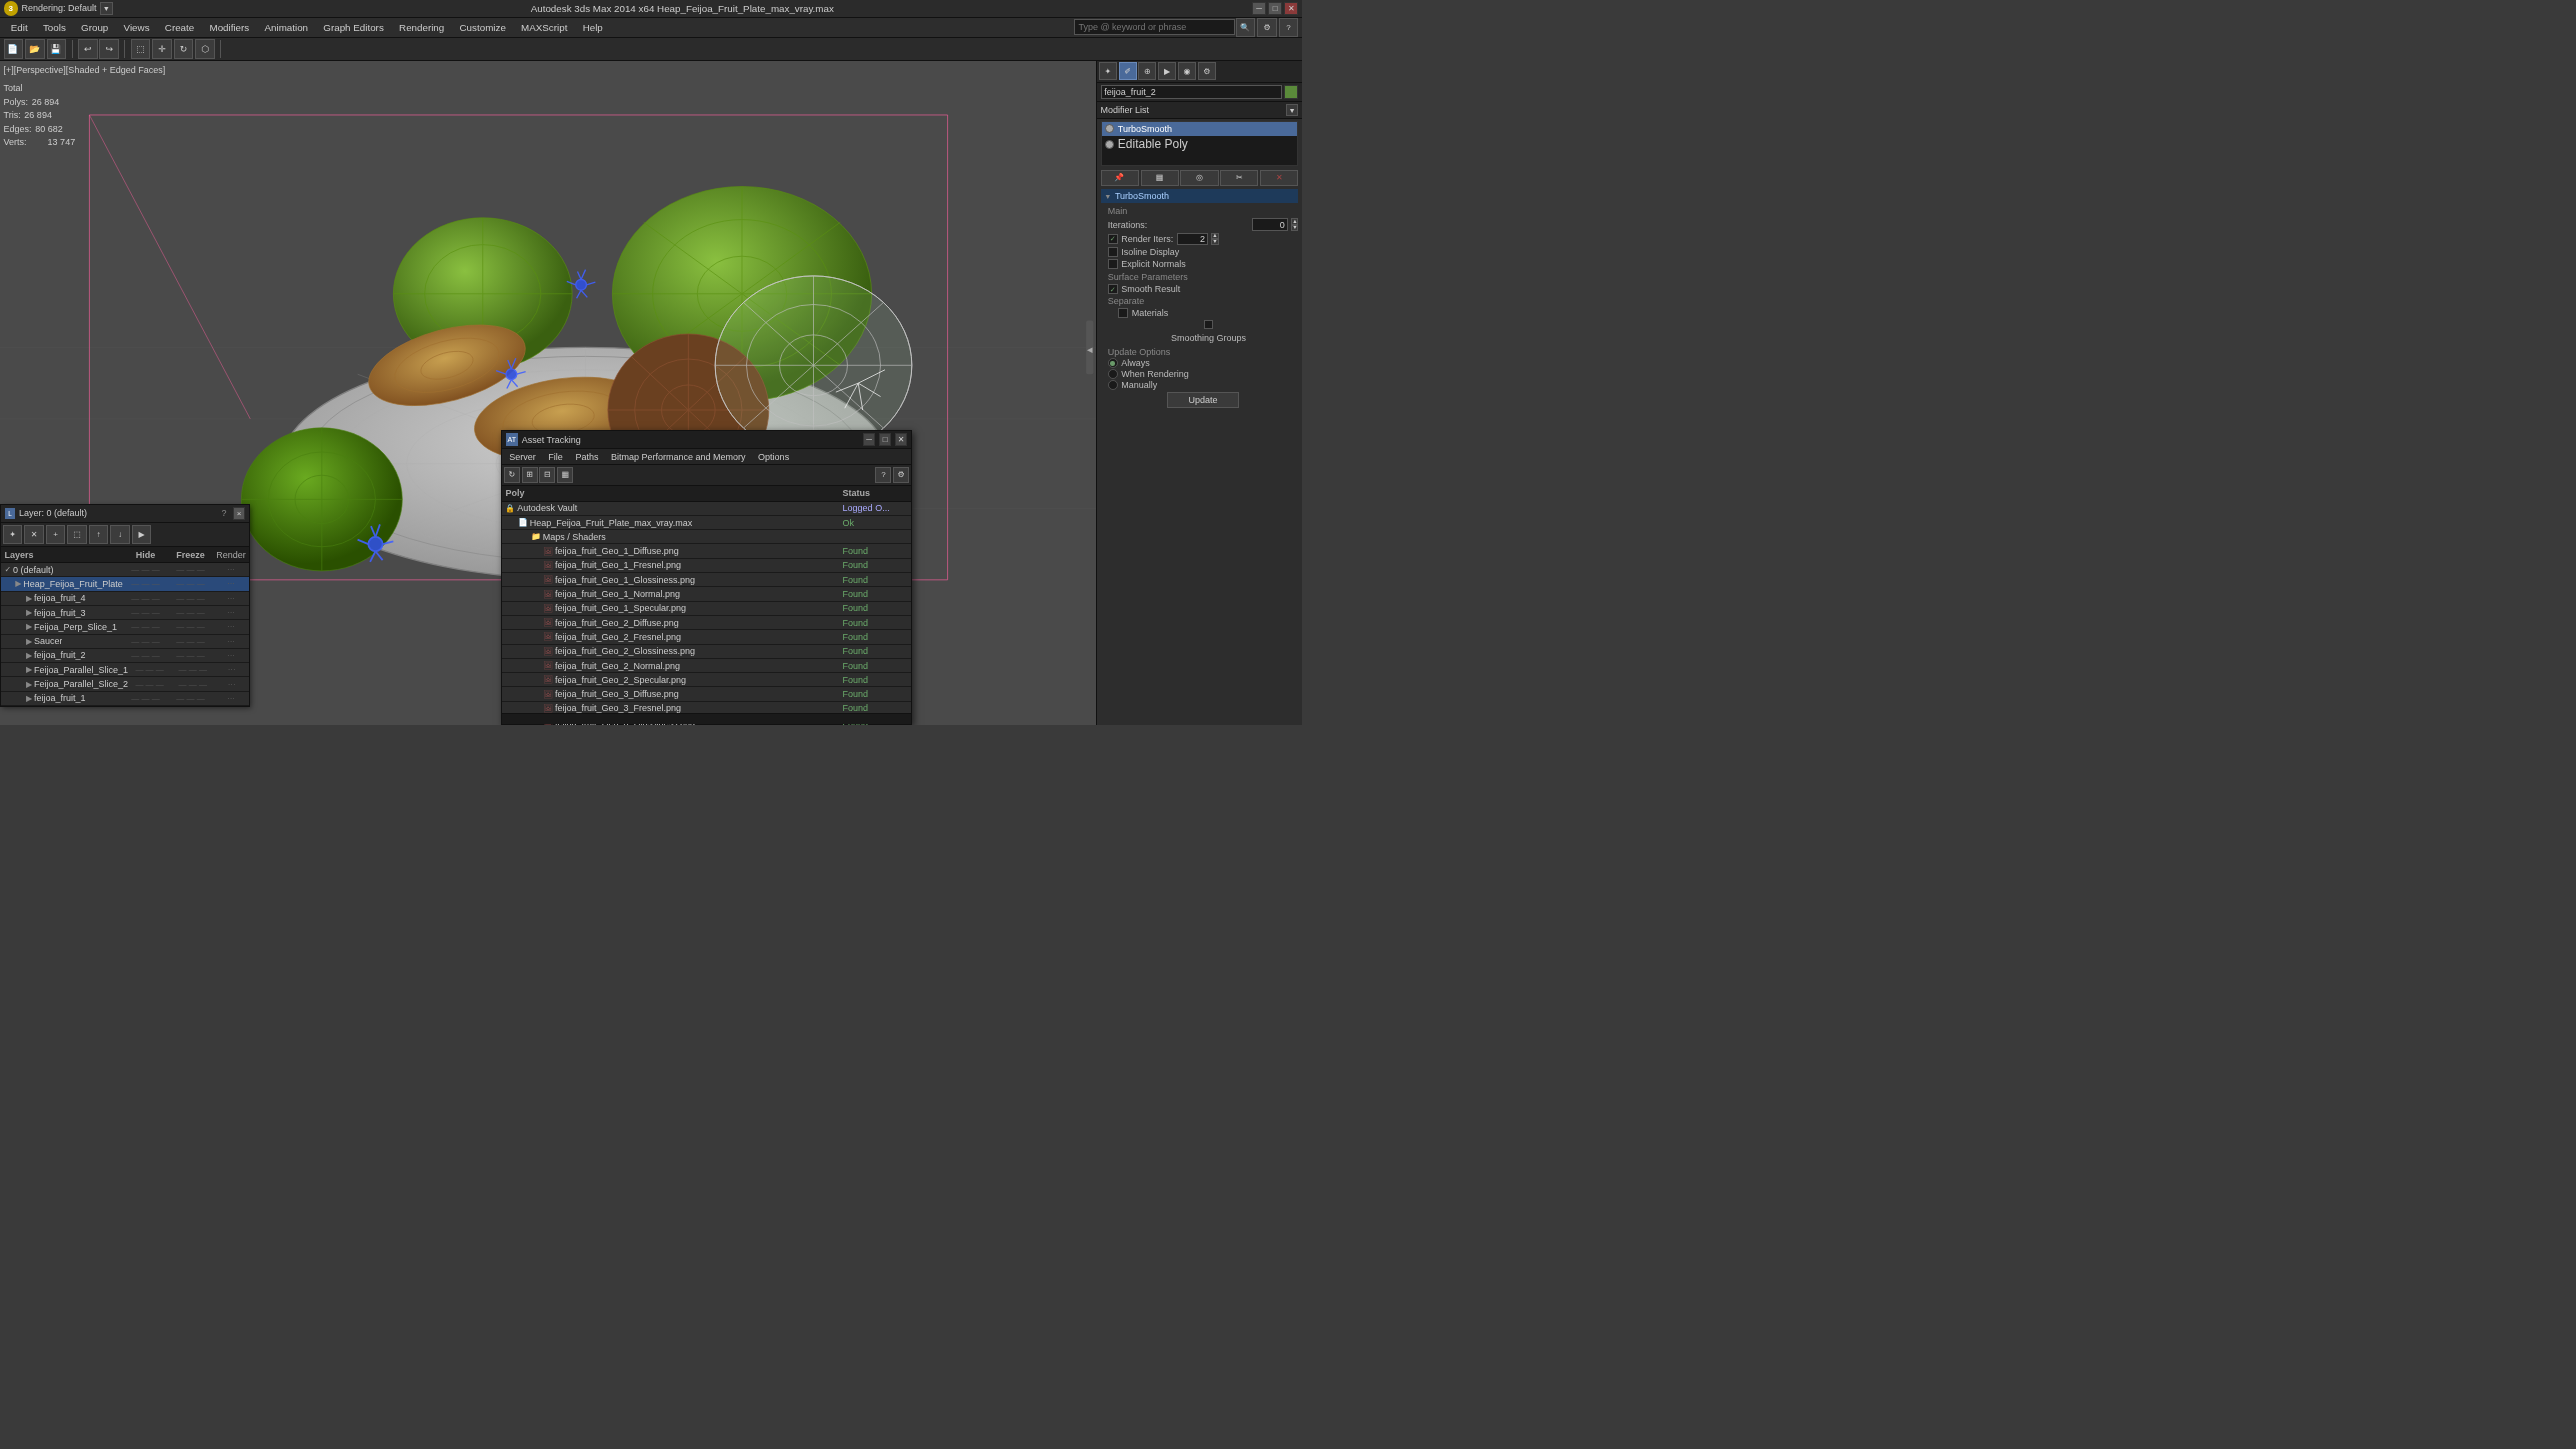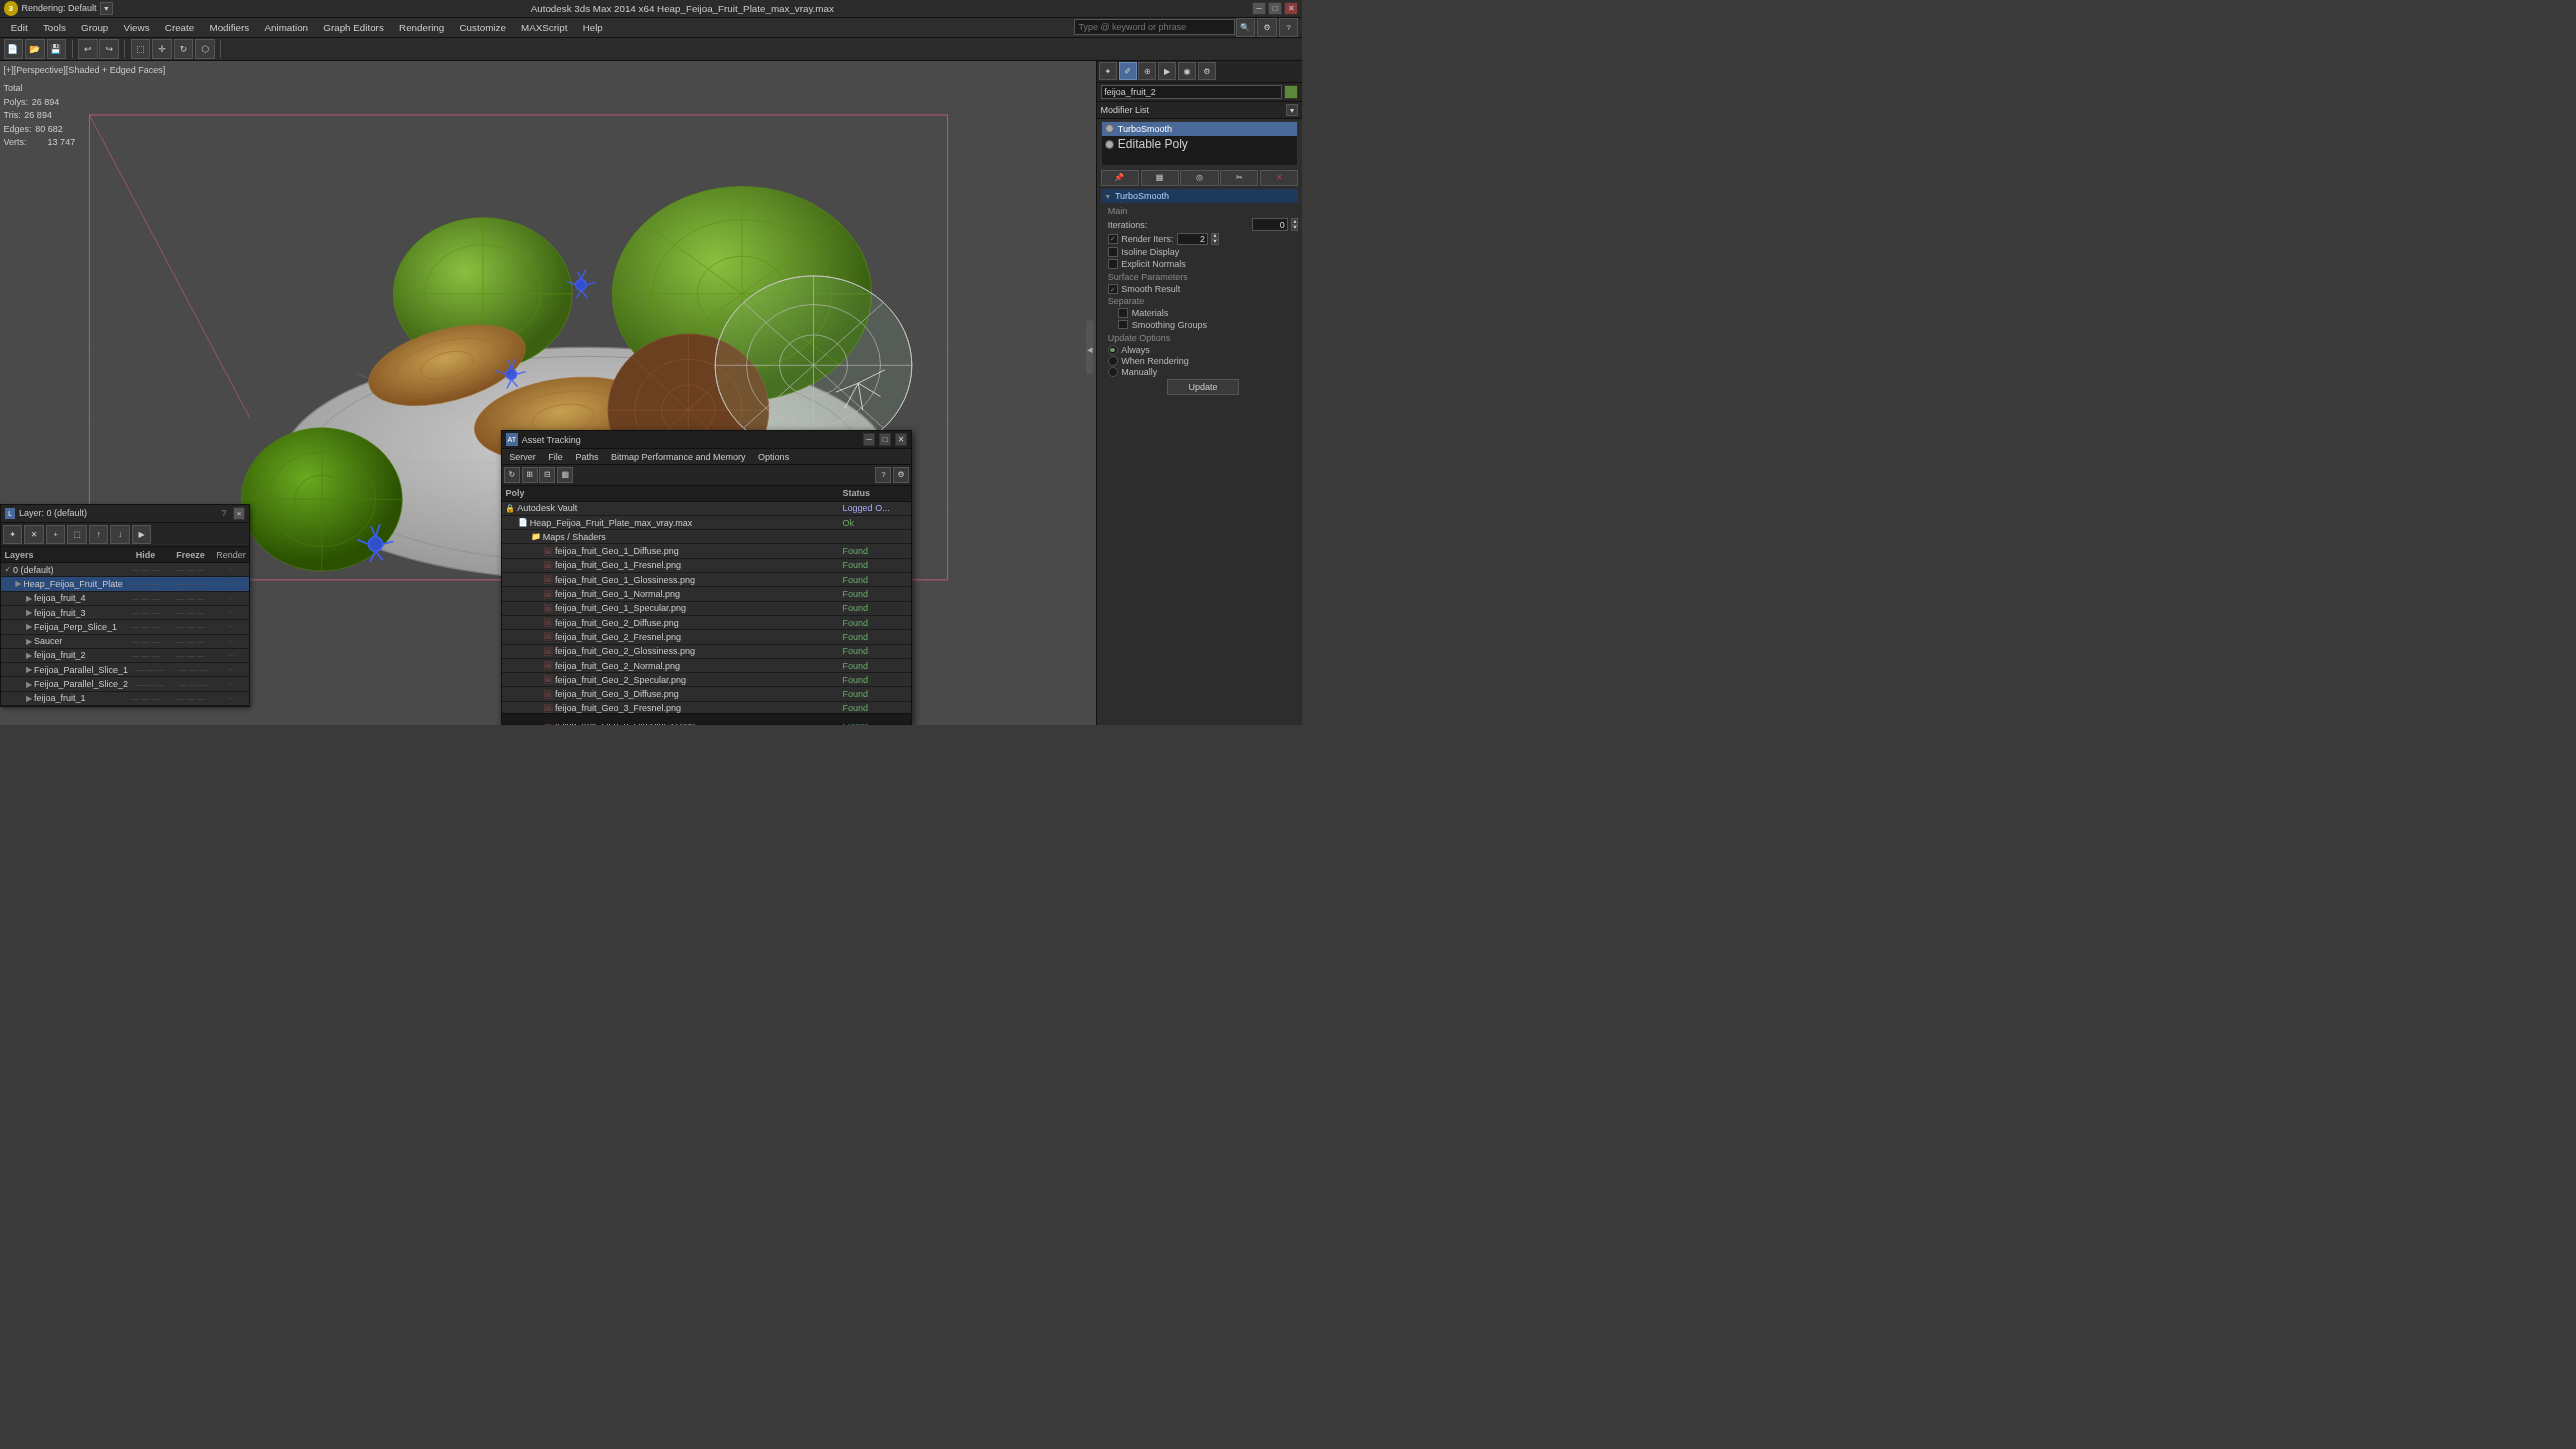--- a/index.html
+++ b/index.html
@@ -948,21 +948,21 @@
           <span class="cb-label">Smooth Result</span>
         </div>
 
         <div style="font-size:9px;color:#888;margin:1.8px 0;">Separate</div>
 
         <div class="checkbox-row" style="padding-left:10.7px;">
           <div class="cb"></div>
           <span class="cb-label">Materials</span>
         </div>
 
-        <div class="checkbox-row" style="padding-left:10.7px;">
+        <div class="checkbox-row" style="padding-left:10.7px;flex-direction:column;">
           <div class="cb"></div>
           <span class="cb-label">Smoothing Groups</span>
         </div>
 
         <div style="font-size:9px;color:#888;margin:3.6px 0 1.8px;">Update Options</div>
 
         <div class="radio-group">
           <div class="radio-row">
             <div class="rb selected"></div>
             <span class="cb-label">Always</span>

